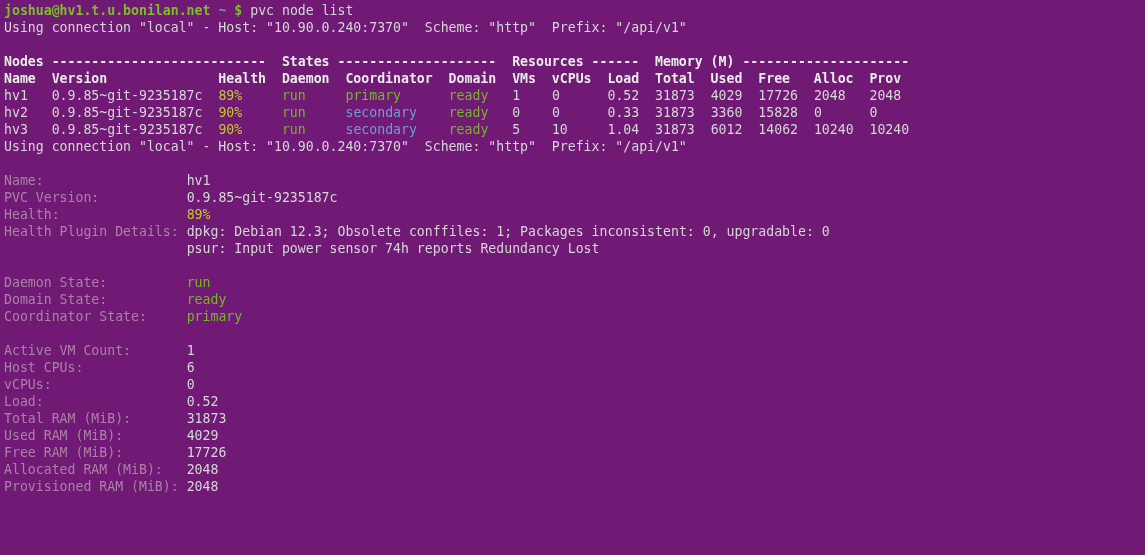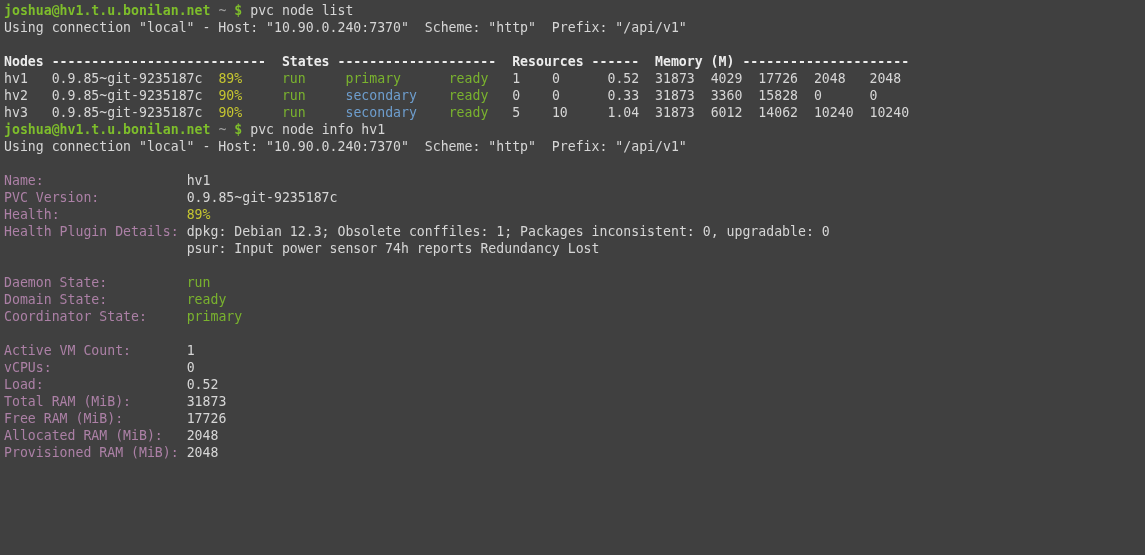--- a/index.html
+++ b/index.html
@@ -1,19 +1,19 @@
 <!DOCTYPE html>
 <html><head>
 <meta charset="utf-8">
 <style>
   html,body{margin:0;padding:0;background:#101010;}
   .terminal{
     position:relative;
     width:1145px;height:555px;
-    background:#404040;
+    background:#701a75;
     overflow:hidden;
     font-family:"DejaVu Sans Mono","Liberation Mono",monospace;
     font-size:13.2px;
     line-height:17px;
     padding:2px 0 0 4px;
     box-sizing:border-box;
   }
   .line{height:17px;white-space:pre;}
   .s-fg{color:#d6d6d6;}
   .s-hdr{color:#ececec;font-weight:bold;text-align:center;}
@@ -33,37 +33,39 @@
   }
 </style>
 </head>
 <body>
 
 <div class="terminal">
     <div class="line"><span class="s-host">joshua@hv1.t.u.bonilan.net</span><span class="s-fg"> </span><span class="s-muted">~</span><span class="s-fg"> </span><span class="s-sym">$</span><span class="s-fg"> pvc node list</span></div>
     <div class="line"><span class="s-fg">Using connection "local" - Host: "10.90.0.240:7370"  Scheme: "http"  Prefix: "/api/v1"</span></div>
     <div class="line"></div>
     <div class="line"><span class="s-hdr">Nodes ---------------------------  States --------------------  Resources ------  Memory (M) ---------------------</span></div>
+    <div class="line"><span class="s-hdr">Name  Version              Health  Daemon  Coordinator  Domain  VMs  vCPUs  Load  Total  Used  Free   Alloc  Prov</span></div>
     <div class="line"><span class="s-fg">hv1   </span><span class="s-fg">0.9.85~git-9235187c  </span><span class="s-yellow">89%     </span><span class="s-green">run     </span><span class="s-green">primary      </span><span class="s-green">ready   </span><span class="s-fg">1    0      0.52  31873  4029  17726  2048   2048</span></div>
     <div class="line"><span class="s-fg">hv2   </span><span class="s-fg">0.9.85~git-9235187c  </span><span class="s-yellow">90%     </span><span class="s-green">run     </span><span class="s-blue">secondary    </span><span class="s-green">ready   </span><span class="s-fg">0    0      0.33  31873  3360  15828  0      0</span></div>
     <div class="line"><span class="s-fg">hv3   </span><span class="s-fg">0.9.85~git-9235187c  </span><span class="s-yellow">90%     </span><span class="s-green">run     </span><span class="s-blue">secondary    </span><span class="s-green">ready   </span><span class="s-fg">5    10     1.04  31873  6012  14062  10240  10240</span></div>
-    <div class="line"><span class="s-host">joshua@hv1.t.u.bonilan.net</span><span class="s-fg"> </span><span class="s-muted">~</span><span class="s-fg"> </span><span class="s-sym">$</span><span class="s-fg"> pvc node info hv1</span></div>
     <div class="line"><span class="s-fg">Using connection "local" - Host: "10.90.0.240:7370"  Scheme: "http"  Prefix: "/api/v1"</span></div>
     <div class="line"></div>
     <div class="line"><span class="s-label">Name:</span><span class="s-fg">                  </span><span class="s-fg">hv1</span></div>
     <div class="line"><span class="s-label">PVC Version:</span><span class="s-fg">           </span><span class="s-fg">0.9.85~git-9235187c</span></div>
     <div class="line"><span class="s-label">Health:</span><span class="s-fg">                </span><span class="s-yellow">89%</span></div>
     <div class="line"><span class="s-label">Health Plugin Details:</span><span class="s-fg"> </span><span class="s-fg">dpkg: Debian 12.3; Obsolete conffiles: 1; Packages inconsistent: 0, upgradable: 0</span></div>
     <div class="line"><span class="s-fg">                       </span><span class="s-fg">psur: Input power sensor 74h reports Redundancy Lost</span></div>
     <div class="line"></div>
     <div class="line"><span class="s-label">Daemon State:</span><span class="s-fg">          </span><span class="s-green">run</span></div>
     <div class="line"><span class="s-label">Domain State:</span><span class="s-fg">          </span><span class="s-green">ready</span></div>
     <div class="line"><span class="s-label">Coordinator State:</span><span class="s-fg">     </span><span class="s-green">primary</span></div>
     <div class="line"></div>
     <div class="line"><span class="s-label">Active VM Count:</span><span class="s-fg">       </span><span class="s-fg">1</span></div>
+    <div class="line"><span class="s-label">Host CPUs:</span><span class="s-fg">             </span><span class="s-fg">6</span></div>
     <div class="line"><span class="s-label">vCPUs:</span><span class="s-fg">                 </span><span class="s-fg">0</span></div>
     <div class="line"><span class="s-label">Load:</span><span class="s-fg">                  </span><span class="s-fg">0.52</span></div>
     <div class="line"><span class="s-label">Total RAM (MiB):</span><span class="s-fg">       </span><span class="s-fg">31873</span></div>
+    <div class="line"><span class="s-label">Used RAM (MiB):</span><span class="s-fg">        </span><span class="s-fg">4029</span></div>
     <div class="line"><span class="s-label">Free RAM (MiB):</span><span class="s-fg">        </span><span class="s-fg">17726</span></div>
     <div class="line"><span class="s-label">Allocated RAM (MiB):</span><span class="s-fg">   </span><span class="s-fg">2048</span></div>
     <div class="line"><span class="s-label">Provisioned RAM (MiB):</span><span class="s-fg"> </span><span class="s-fg">2048</span></div>
     <div class="line"></div>
   </div>
 
 </body></html>

